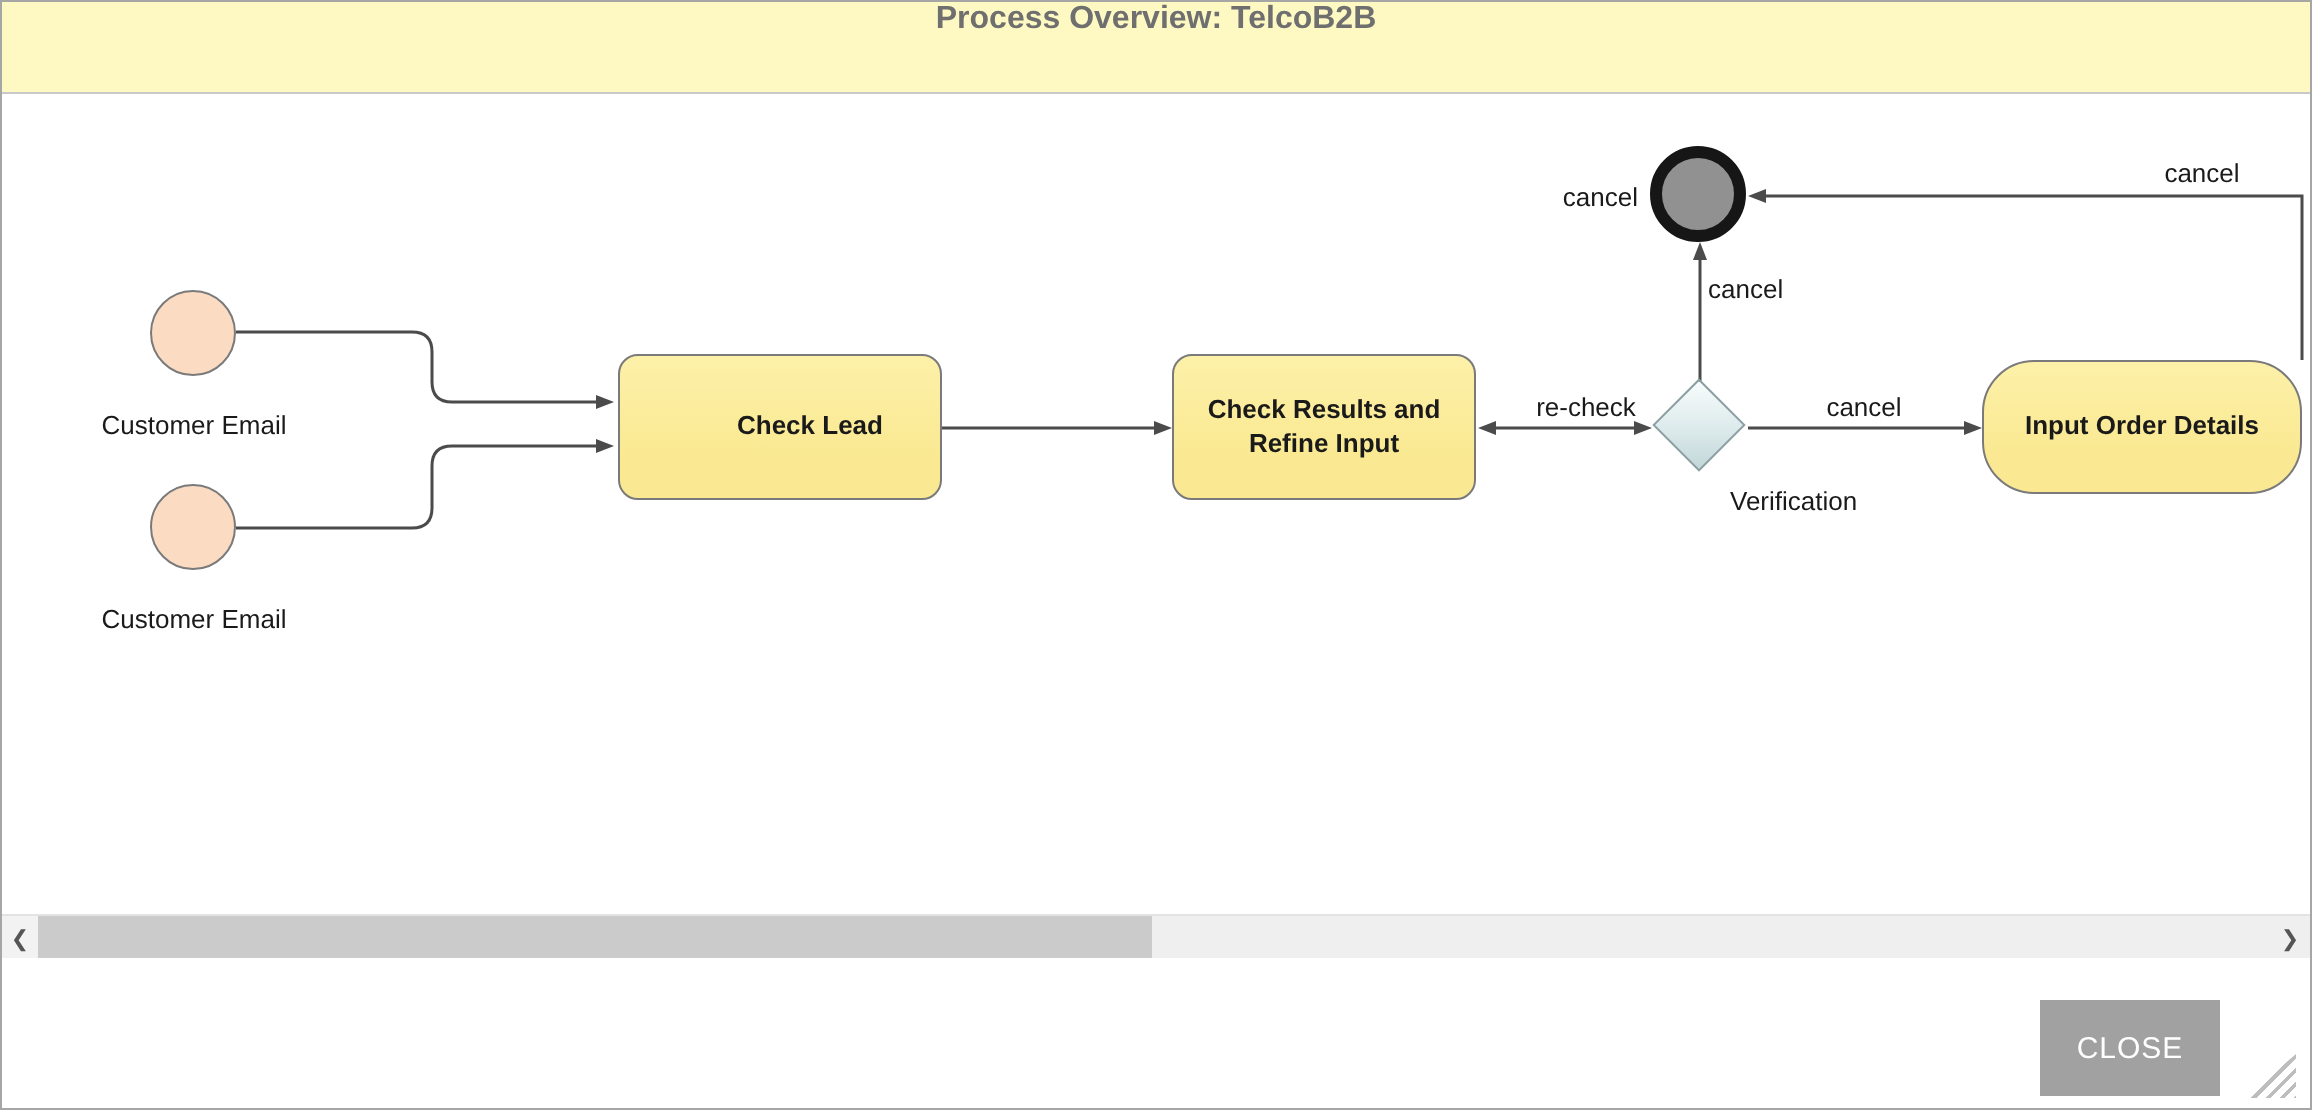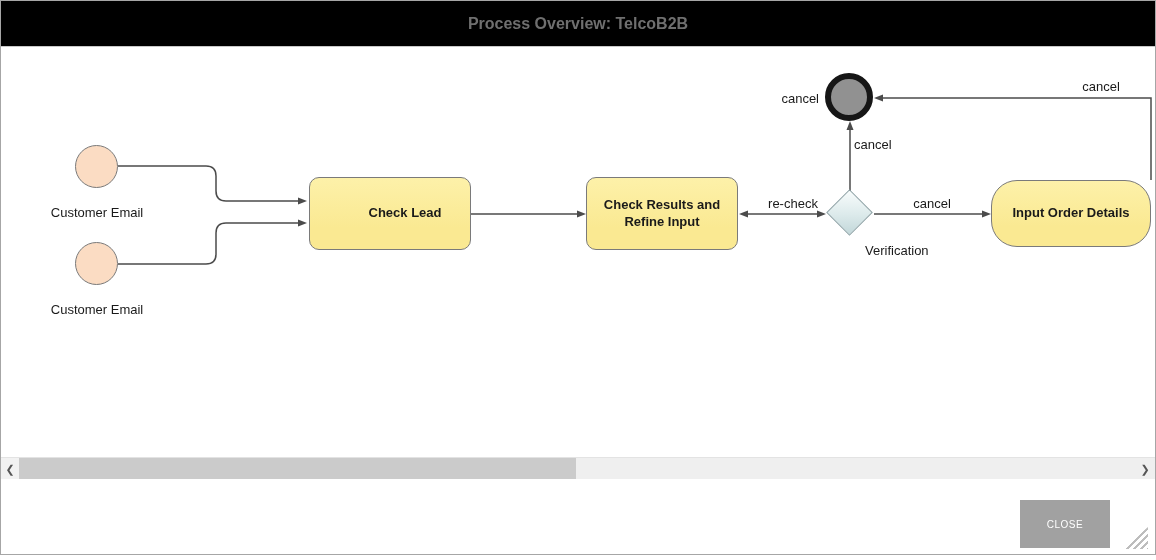--- a/index.html
+++ b/index.html
@@ -1,20 +1,20 @@
 <!DOCTYPE html>
 <html style="--task-fill: #FAE992; --event-fill: #FBDCC3;"><head>
 <meta charset="utf-8">
 <style>
   html,body{margin:0;padding:0;background:#ffffff;}
   body{width:1156px;height:560px;font-family:"Liberation Sans",sans-serif;position:relative;overflow:hidden;}
   #window{position:absolute;left:0;top:0;width:1154px;height:553px;border:1px solid #a6a6a6;background:#fff;}
   
-  .titlebar{position:absolute;left:0;top:0;right:0;height:45px;background:#000000;border-bottom:1px solid #c9c9c9;
-            display:flex;align-items:center;justify-content:center;}
+  .titlebar{position:absolute;left:0;top:0;right:0;height:45px;background:#fef9c3;border-bottom:1px solid #c9c9c9;
+            display:flex;justify-content:center;}
   .titlebar .title{font-size:16px;font-weight:bold;color:#6f6f6f;}
   
   .canvas{position:absolute;left:0;top:46px;width:1154px;height:410px;background:#fff;overflow:hidden;}
   .node{position:absolute;box-sizing:border-box;}
   .start-event{width:43px;height:43px;border-radius:50%;background:var(--event-fill,#fbdcc3);border:1.5px solid #7a7a7a;}
   .task{background:linear-gradient(180deg,#fdf1a9 0%,var(--task-fill,#fae992) 70%);border:1.5px solid #7a7a7a;border-radius:10px;
         display:flex;align-items:center;justify-content:center;text-align:center;
         font-size:13px;font-weight:bold;color:#1a1a1a;line-height:1.25;}
   .task .tlabel{max-width:132px;}
   .gateway{width:33px;height:33px;transform:rotate(45deg);border:1px solid #8ba0a4;
@@ -29,21 +29,21 @@
   
   .scrollbar{position:absolute;left:0;top:456px;width:1154px;height:22px;background:#efefef;border-top:1px solid #e3e3e3;}
   .sb-btn{position:absolute;top:0;width:18px;height:22px;background:#f2f2f2;color:#555;
           display:flex;align-items:center;justify-content:center;font-size:11px;cursor:pointer;}
   .sb-btn.leftb{left:0;}
   .sb-btn.rightb{right:0;width:20px;background:#efefef;}
   .sb-thumb{position:absolute;left:18px;top:0;width:557px;height:22px;background:#cbcbcb;}
   
   .footer{position:absolute;left:0;top:478px;width:1154px;height:75px;background:#fff;}
   .close-btn{position:absolute;left:1019px;top:21px;width:90px;height:48px;background:#a1a1a1;border:none;
-             color:#ffffff;font-size:10px;font-family:"Liberation Sans",sans-serif;letter-spacing:0.5px;cursor:pointer;}
+             color:#ffffff;font-size:15px;font-family:"Liberation Sans",sans-serif;letter-spacing:0.5px;cursor:pointer;}
   .resize-handle{position:absolute;left:1121px;top:48px;width:26px;height:22px;
              background:repeating-linear-gradient(135deg,transparent 0 3px,#bdbdbd 3px 5px);
              clip-path:polygon(100% 0,100% 100%,0 100%);cursor:nwse-resize;}
 </style>
 </head>
 <body>
 
 <div id="window">
 
   <div class="titlebar">

